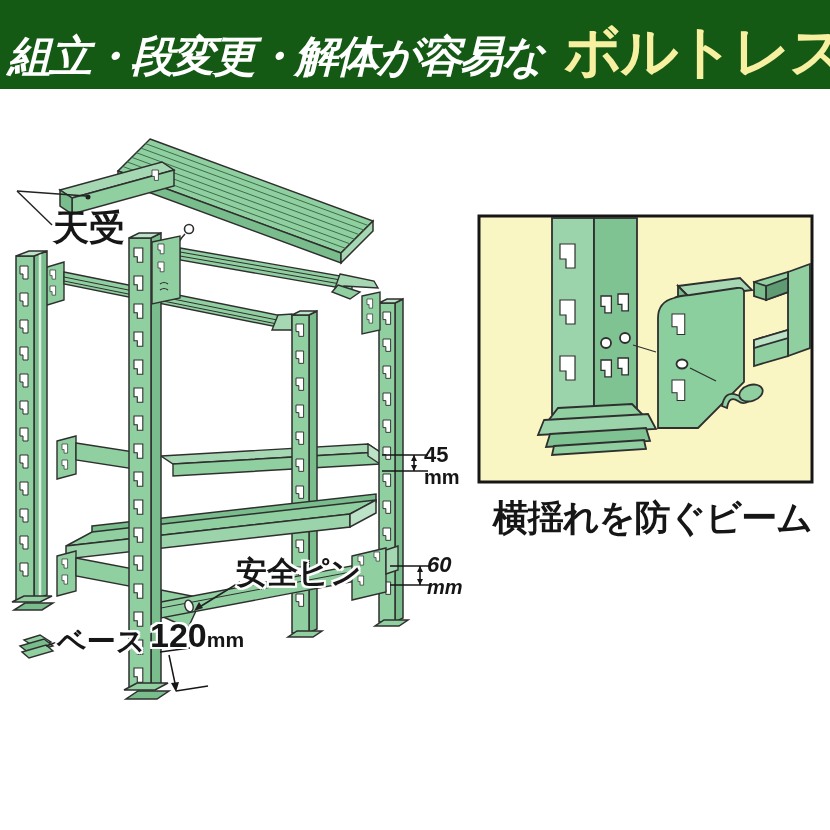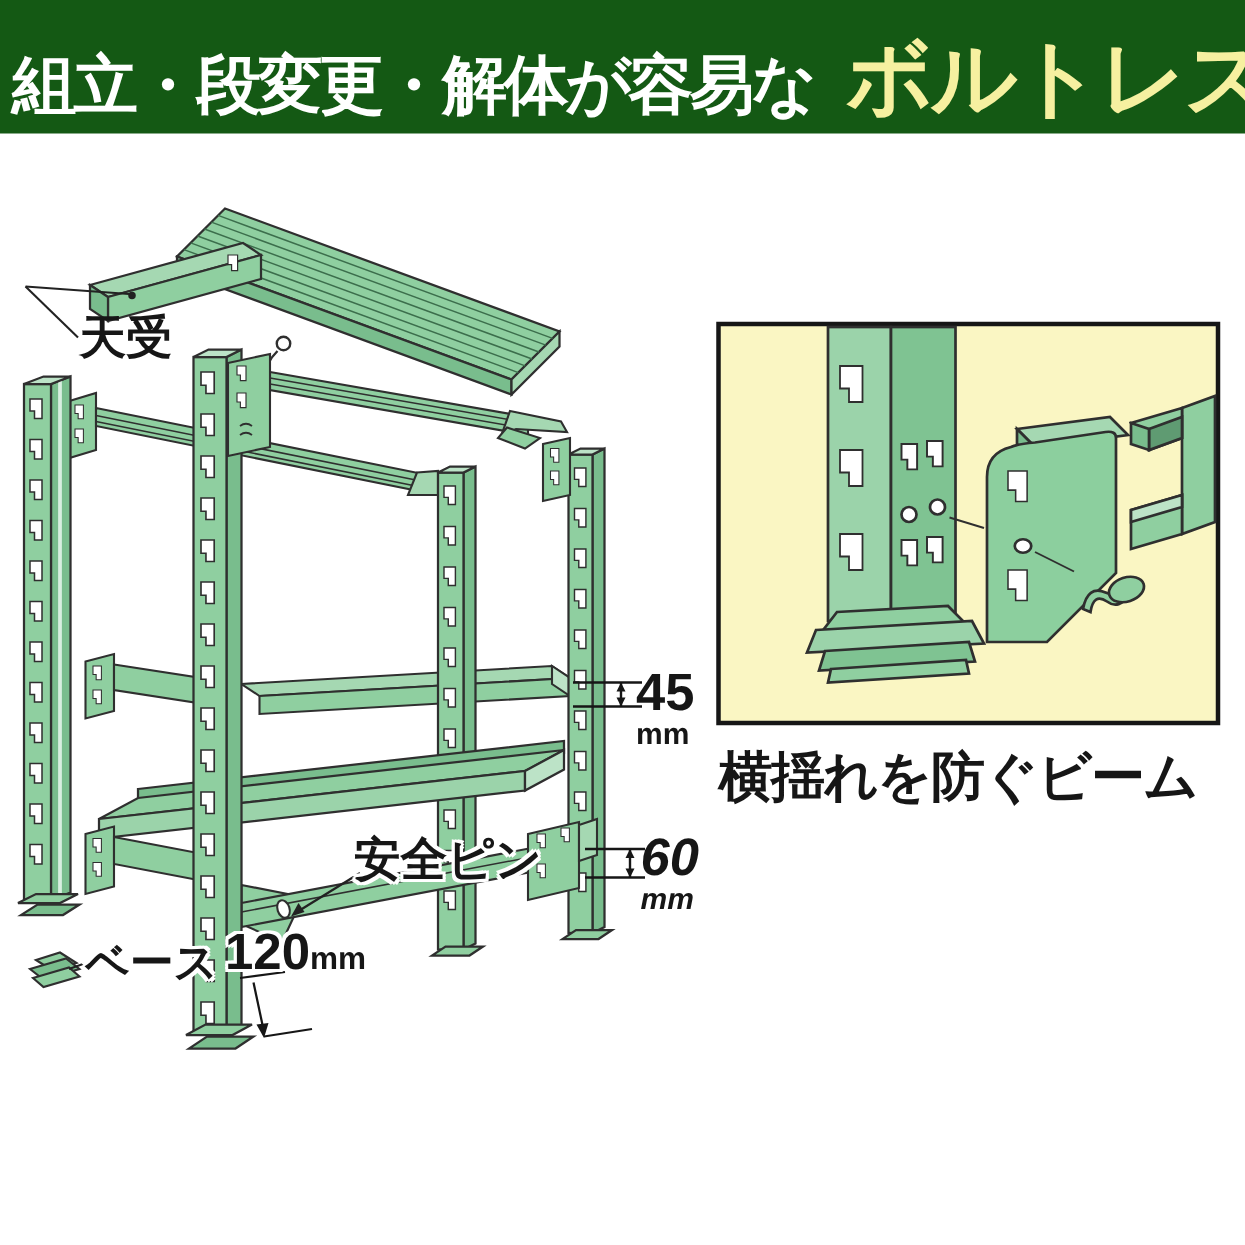--- a/index.html
+++ b/index.html
@@ -1,39 +1,39 @@
 <!DOCTYPE html>
 <html><head>
 <meta charset="utf-8">
 <style>
   html,body{margin:0;padding:0;background:#fff;}
   .page{position:relative;width:830px;height:830px;background:#fff;overflow:hidden;
         font-family:"Liberation Sans","DejaVu Sans",sans-serif;}
   
   .banner{position:absolute;left:0;top:0;width:830px;height:89px;background:#145914;
           display:flex;align-items:baseline;padding:14px 0 0 8px;box-sizing:border-box;white-space:nowrap;}
-  .banner .wt{color:#ffffff;font-size:43px;font-weight:700;letter-spacing:-2px;}
+  .banner .wt{color:#ffffff;font-size:43px;font-weight:700;letter-spacing:-2px;font-style:italic;}
   .banner .yt{color:#f6f0a0;font-size:57px;font-weight:900;letter-spacing:-2px;margin-left:21px;}
   
   .art{position:absolute;left:0;top:0;width:830px;height:830px;}
   
   .lbl{position:absolute;color:#161616;font-weight:700;white-space:nowrap;}
   .halo{text-shadow:-2px -2px 0 #fff,2px -2px 0 #fff,-2px 2px 0 #fff,2px 2px 0 #fff,
         0 -2px 0 #fff,0 2px 0 #fff,-2px 0 0 #fff,2px 0 0 #fff;}
-  .lbl-tenjyu{left:53px;top:204px;font-size:31px;}
+  .lbl-tenjyu{left:53px;top:204px;font-size:36px;}
   .lbl-pin{left:236px;top:552px;font-size:31px;}
   .lbl-base{left:57px;top:622px;font-size:29px;}
   .dim{position:absolute;color:#161616;font-weight:700;line-height:1;}
-  .dim .v{font-size:35px;display:block;}
+  .dim .v{font-size:22px;display:block;}
   .dim .u{font-size:20px;display:block;margin-top:1px;}
   .dim45{left:424px;top:444px;}
   .dim60{left:427px;top:554px;font-style:italic;}
   .dim120{left:150px;top:618px;font-size:34px;}
   .dim120 .u2{font-size:21px;font-weight:700;}
-  .caption{position:absolute;left:479px;top:494px;width:333px;text-align:left;
+  .caption{position:absolute;left:479px;top:494px;width:333px;text-align:right;
            color:#161616;font-size:36px;font-weight:700;letter-spacing:-1px;white-space:nowrap;}
   .footer{position:absolute;left:8px;top:722px;width:820px;color:#141414;
           font-size:42px;font-weight:700;line-height:51px;letter-spacing:0;}
 </style>
 </head>
 <body>
 
 <div class="page">
 
   <div class="banner">

